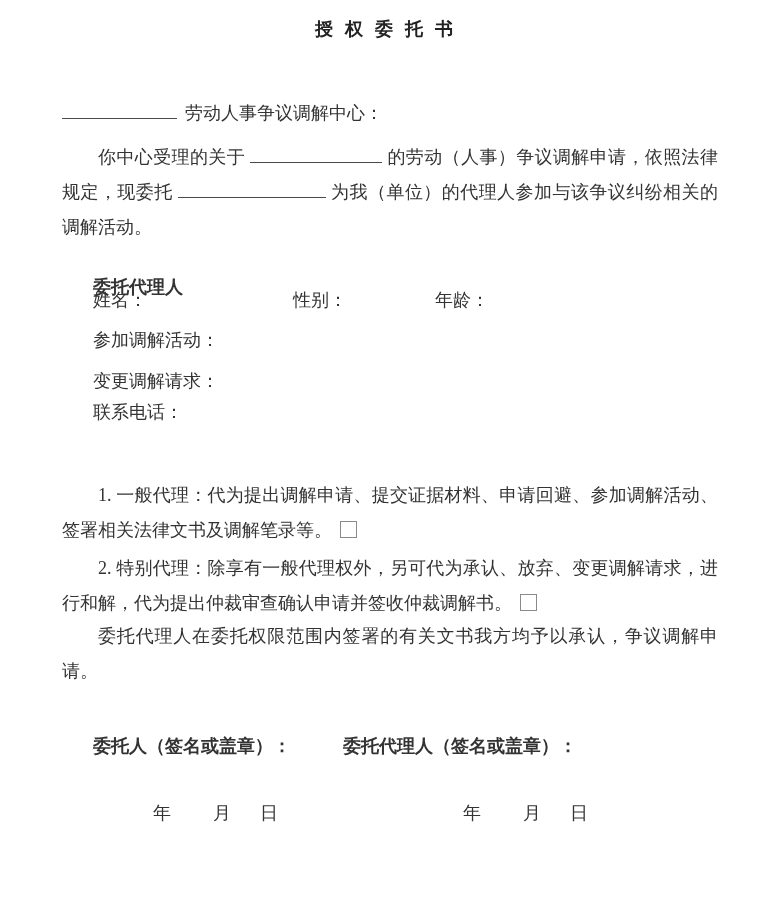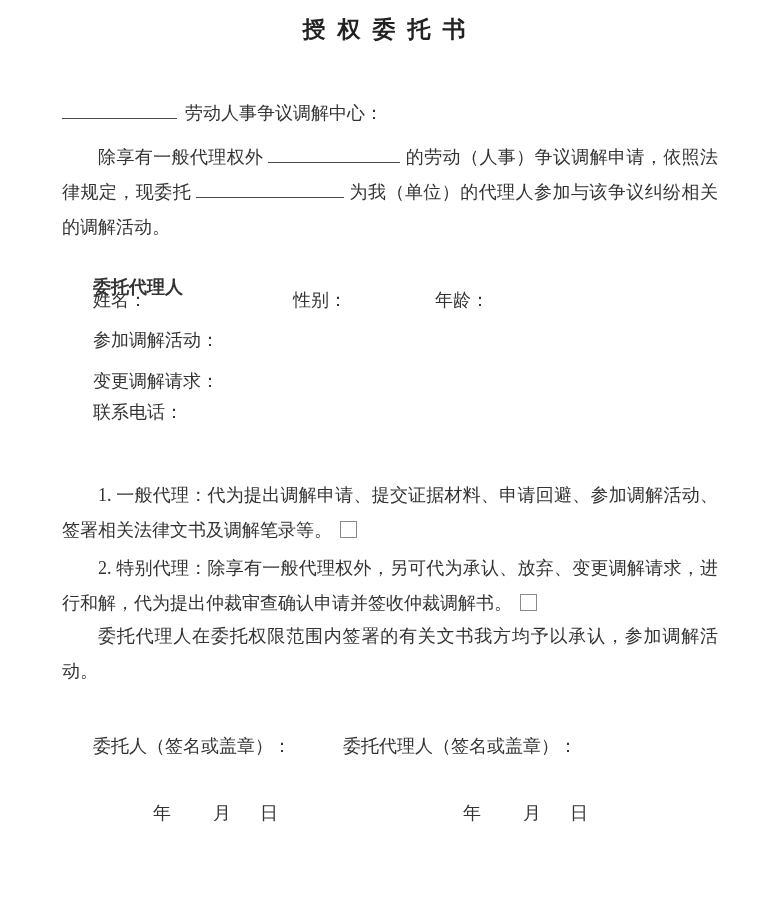--- a/index.html
+++ b/index.html
@@ -10,21 +10,21 @@
     font-family:"Liberation Serif","DejaVu Serif",serif;
     color:#333333;
     font-size:18px;
     overflow:hidden;
   }
   .doc-title{
     position:absolute;top:14px;left:0;width:780px;
     text-align:center;
     font-family:"Liberation Sans","DejaVu Sans",sans-serif;
     font-weight:bold;
-    font-size:23px;
+    font-size:18px;
     letter-spacing:12px;
     line-height:30px;
     color:#222222;
   }
   .line{
     position:absolute;left:62px;width:656px;
     line-height:35px;
   }
   .justify{text-align:justify;text-align-last:left;}
   .indent{text-indent:36px;}
@@ -65,21 +65,21 @@
 
 <div class="page">
 
   <div class="doc-title">授权委托书</div>
 
   <div class="line" style="top:96px;">
     <span class="blank blank-salutation"></span><span>劳动人事争议调解中心：</span>
   </div>
 
   <div class="line justify indent" style="top:140px;">
-    <span>除享有一般代理权外</span><span class="blank blank-mid blank-respondent"></span><span>的劳动（人事）争议调解申请，依照法律规定，现委托</span><span class="blank blank-mid blank-agent"></span><span>为我（单位）的代理人参加与该争议纠纷相关的调解活动。</span>
+    <span>你中心受理的关于</span><span class="blank blank-mid blank-respondent"></span><span>的劳动（人事）争议调解申请，依照法律规定，现委托</span><span class="blank blank-mid blank-agent"></span><span>为我（单位）的代理人参加与该争议纠纷相关的调解活动。</span>
   </div>
 
   <div class="line bold indent-sm" style="top:244px;">委托代理人</div>
 
   <div class="line row" style="top:283px;">
     <span class="cell cell-name">姓名：</span>
     <span class="cell cell-gender">性别：</span>
     <span class="cell cell-age">年龄：</span>
   </div>
 
@@ -91,23 +91,23 @@
 
 
   <div class="line justify indent" style="top:478px;">
     <span>1. 一般代理：代为提出调解申请、提交证据材料、申请回避、参加调解活动、签署相关法律文书及调解笔录等。</span><span class="checkbox"></span>
   </div>
 
   <div class="line justify indent" style="top:551px;">
     <span>2. 特别代理：除享有一般代理权外，另可代为承认、放弃、变更调解请求，进行和解，代为提出仲裁审查确认申请并签收仲裁调解书。</span><span class="checkbox"></span>
   </div>
 
-  <div class="line justify indent" style="top:619px;">委托代理人在委托权限范围内签署的有关文书我方均予以承认，参加调解活动。</div>
+  <div class="line justify indent" style="top:619px;">委托代理人在委托权限范围内签署的有关文书我方均予以承认，争议调解申请。</div>
 
-  <div class="line row" style="top:729px;">
+  <div class="line row" style="top:729px;font-weight:bold;">
     <span class="cell cell-sign-principal">委托人（签名或盖章）：</span>
     <span class="cell cell-sign-agent">委托代理人（签名或盖章）：</span>
   </div>
 
   <div class="line row" style="top:796px;">
     <span class="cell cell-date-left">
       <span class="date-part-year">年</span><span class="date-part-month">月</span><span class="date-part-day">日</span>
     </span>
     <span class="cell cell-date-right">
       <span class="date-part-year">年</span><span class="date-part-month">月</span><span class="date-part-day">日</span>

